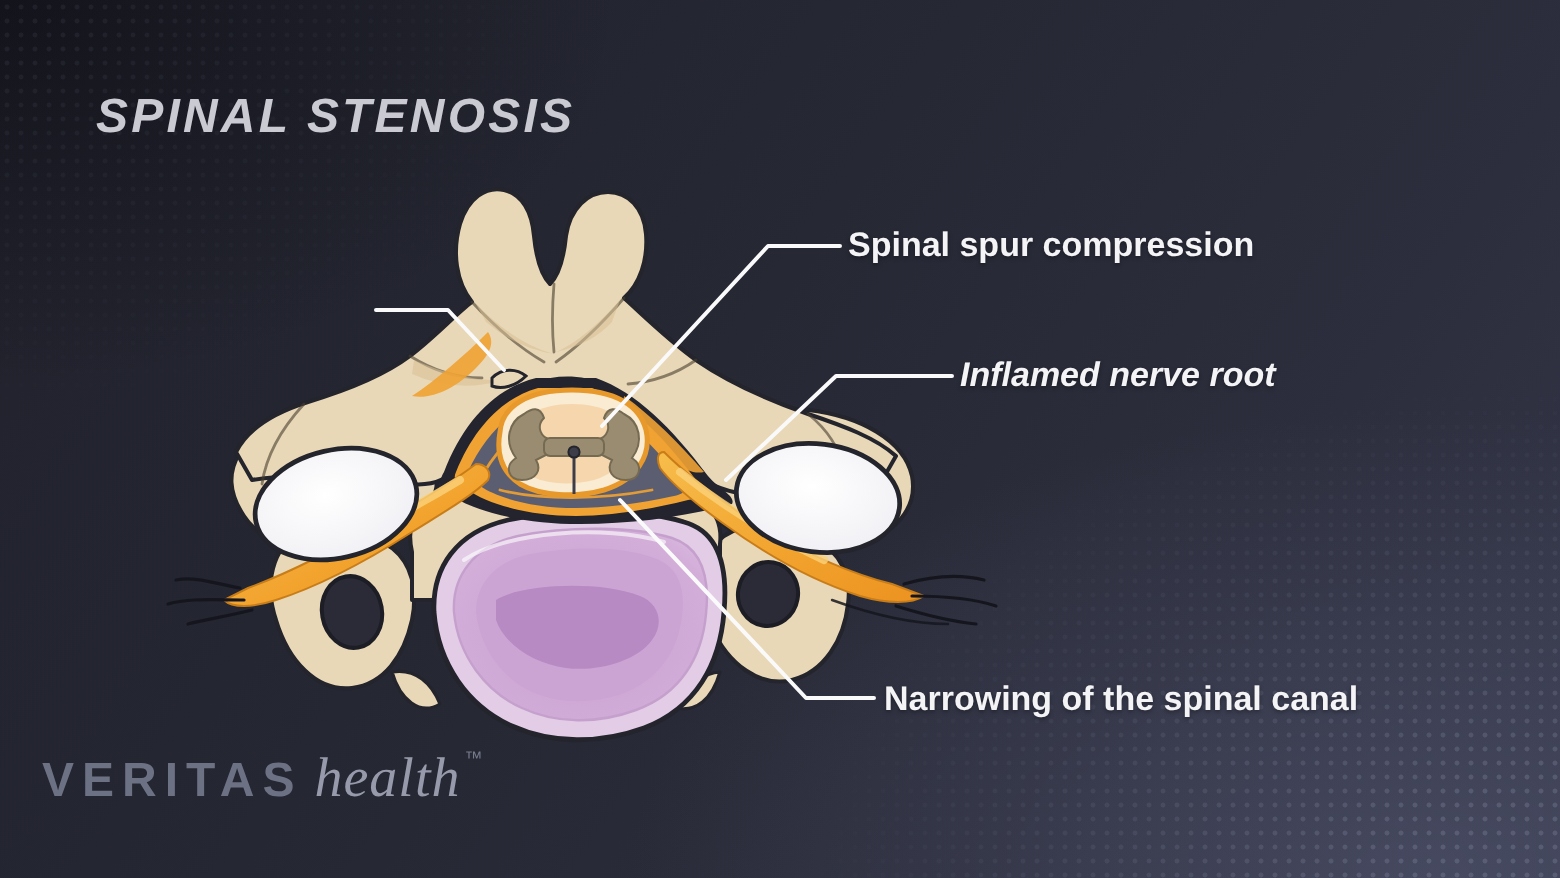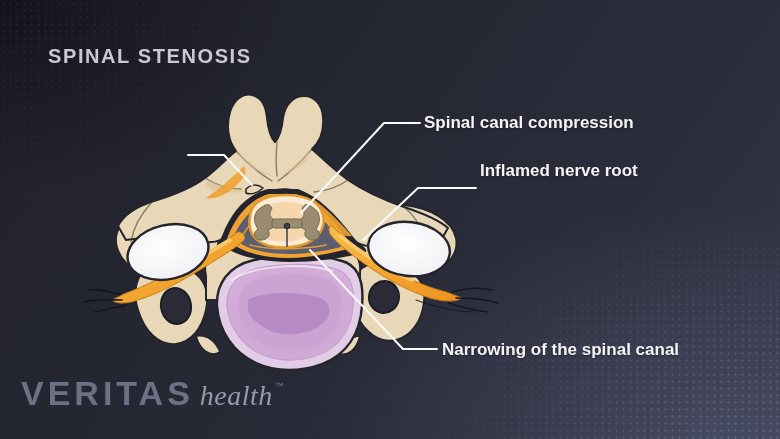--- a/index.html
+++ b/index.html
@@ -16,29 +16,29 @@
     background-size:7px 7px;}
   .dots.br{right:0;bottom:0;width:370px;height:250px;
     -webkit-mask-image:radial-gradient(ellipse at 100% 100%, #000 15%, transparent 72%);
     mask-image:radial-gradient(ellipse at 100% 100%, #000 15%, transparent 72%);}
   .dots.tl{left:0;top:0;width:290px;height:215px;opacity:.4;
     -webkit-mask-image:radial-gradient(ellipse at 0% 0%, #000 10%, transparent 70%);
     mask-image:radial-gradient(ellipse at 0% 0%, #000 10%, transparent 70%);}
   svg.art{position:absolute;left:0;top:0;}
   .page-title{
     position:absolute;left:48px;top:45px;
-    font-size:20px;font-weight:700;letter-spacing:1.6px;color:#c9cad2;}
+    font-size:24px;font-weight:700;letter-spacing:1.6px;color:#c9cad2;font-style:italic;}
   .lbl{position:absolute;font-size:17px;font-weight:700;color:#f4f4f6;white-space:nowrap;
     text-shadow:0 1px 2px rgba(0,0,0,.35);}
   #lbl-bone-spur{left:92px;top:145px;}
   #lbl-compression{left:424px;top:113px;}
-  #lbl-inflamed{left:480px;top:161px;}
+  #lbl-inflamed{left:480px;top:178px;font-style:italic;}
   #lbl-narrowing{left:442px;top:340px;}
   .logo{position:absolute;left:21px;top:374px;display:flex;align-items:baseline;}
-  .logo .brand{font-size:34px;font-weight:800;letter-spacing:4px;color:#6d7184;}
+  .logo .brand{font-size:24px;font-weight:800;letter-spacing:4px;color:#6d7184;}
   .logo .suffix{font-family:"Liberation Serif",serif;font-style:italic;
     font-size:28px;color:#979aab;margin-left:6px;letter-spacing:.5px;}
   .logo .tm{font-size:9px;color:#767a8c;margin-left:2px;transform:translateY(-16px);}
 </style>
 </head>
 <body>
 
 <div class="canvas">
   <div class="dots tl"></div>
   <div class="dots br"></div>
@@ -222,21 +222,21 @@
     <g fill="none" stroke="#fafafb" stroke-width="2" stroke-linecap="round" stroke-linejoin="round">
       <path d="M 188 155 L 224 155 L 252 185"></path>
       <path d="M 420 123 L 384 123 L 301 213"></path>
       <path d="M 476 188 L 418 188 L 363 240"></path>
       <path d="M 437 349 L 403 349 L 310 250"></path>
     </g>
   </svg>
 
   <div class="page-title">SPINAL STENOSIS</div>
 
-  <div class="lbl" id="lbl-compression">Spinal canal compression</div>
+  <div class="lbl" id="lbl-compression">Spinal spur compression</div>
   <div class="lbl" id="lbl-inflamed">Inflamed nerve root</div>
   <div class="lbl" id="lbl-narrowing">Narrowing of the spinal canal</div>
 
   <div class="logo">
     <span class="brand">VERITAS</span>
     <span class="suffix">health</span>
     <span class="tm">™</span>
   </div>
 </div>
 

